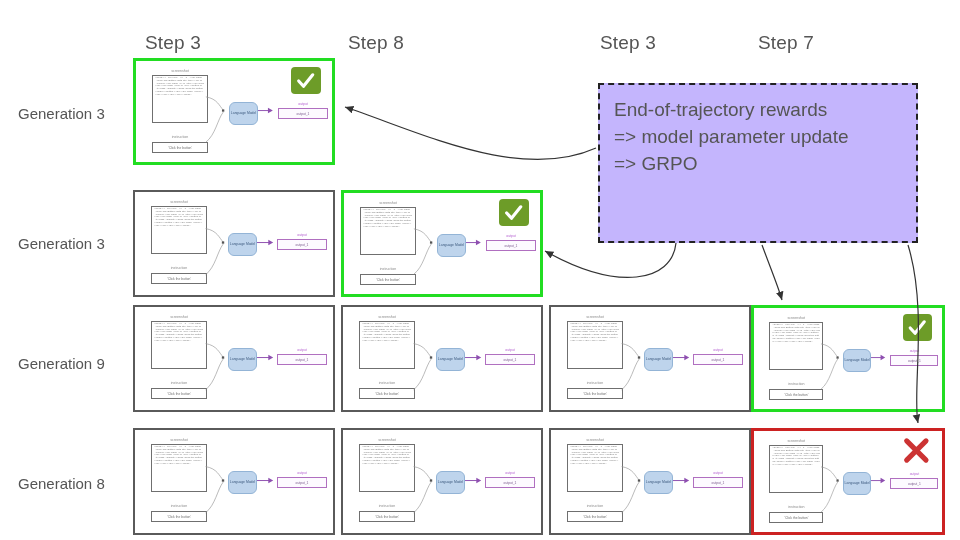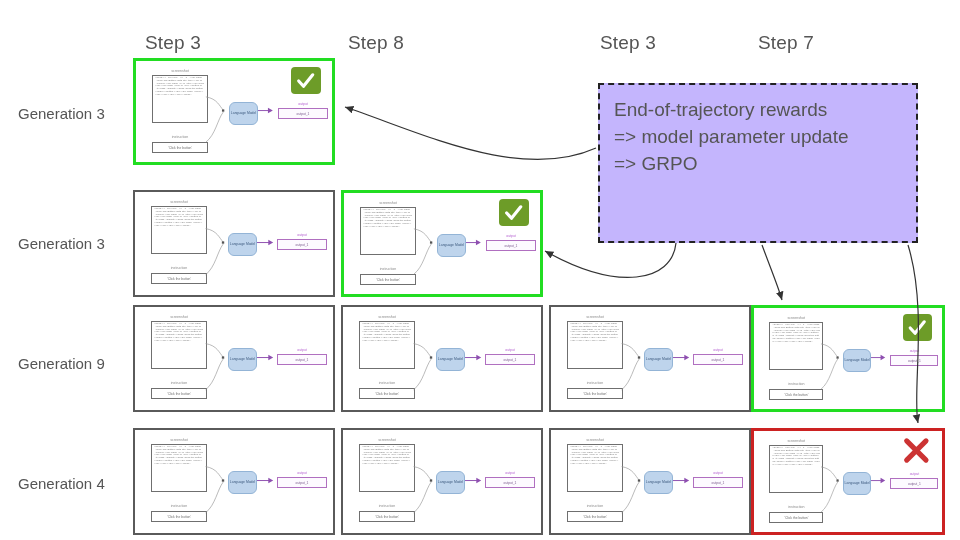--- a/index.html
+++ b/index.html
@@ -140,21 +140,21 @@
 <div id="canvas">
 
   <div class="step-header" style="left:145px;">Step 3</div>
   <div class="step-header" style="left:348px;">Step 8</div>
   <div class="step-header" style="left:560px;margin-left:40px;">Step 3</div>
   <div class="step-header" style="left:758px;">Step 7</div>
 
   <div class="gen-label" style="top:105px;">Generation 3</div>
   <div class="gen-label" style="top:235px;">Generation 3</div>
   <div class="gen-label" style="top:355px;">Generation 9</div>
-  <div class="gen-label" style="top:475px;">Generation 4</div>
+  <div class="gen-label" style="top:475px;">Generation 8</div>
 
   <div id="grid-host">
       <div class="cell green" style="left: 133px; top: 58px; width: 202px; height: 107px;">
         <div class="mini">
           <div class="lbl" style="left: 44px; top: 8px; font-size: 3.6px;">screenshot</div>
           <div class="shotbox" style="left: 16px; top: 14px; width: 56px; height: 48px; font-size: 2.5px;">&lt;head&gt;&lt;!-- Fin Help --&gt;&lt;!-- if --&gt;&lt;div class="Click The Button" data-btn='true'&gt;&lt;div id="popup"&gt;&lt;div class="x" id="btn"&gt;&lt;div&gt;click&lt;/div&gt;&lt;div class="row" id="col"&gt;&lt;button id="t" class="submit"&gt;&lt;span&gt;Click the button&lt;/span&gt;&lt;/button&gt;&lt;/div&gt;&lt;div class="value"&gt;&lt;/div&gt;&lt;/div&gt;&lt;/div&gt;&lt;/div&gt;&lt;/head&gt;</div>
           <div class="lbl" style="left: 44px; top: 74px; font-size: 3.6px;">instruction</div>
           <div class="instrbox" style="left: 16px; top: 81px; width: 56px; height: 11px; font-size: 3.3px;">'Click the button'</div>
           <svg width="100%" height="100%" viewBox="0 0 202 107" preserveAspectRatio="none" style="position: absolute; left: 0px; top: 0px;">
             <path d="M72,38 C84,40 86,48 90,52" fill="none" stroke="#9a9a9a" stroke-width="0.7"></path>

